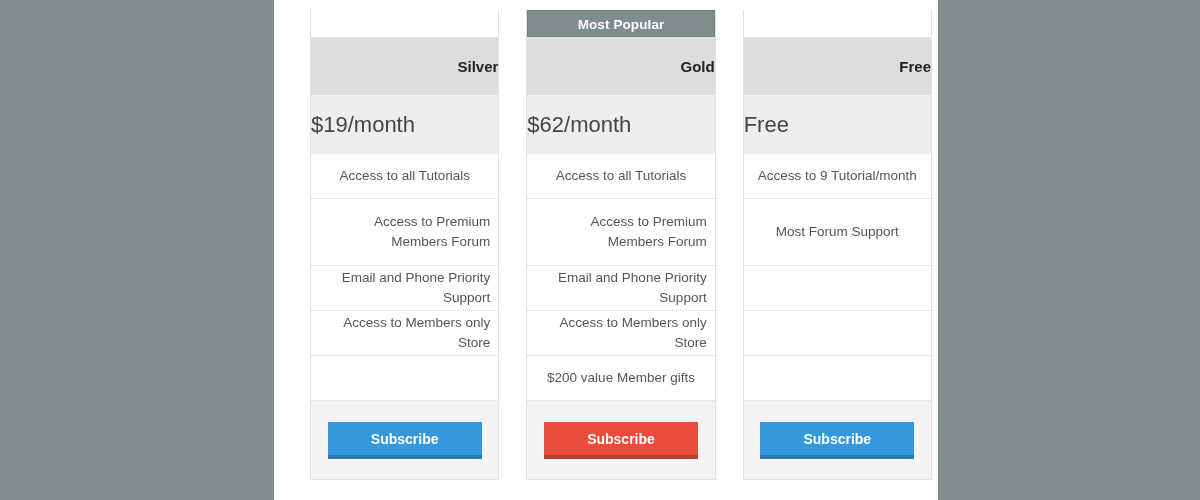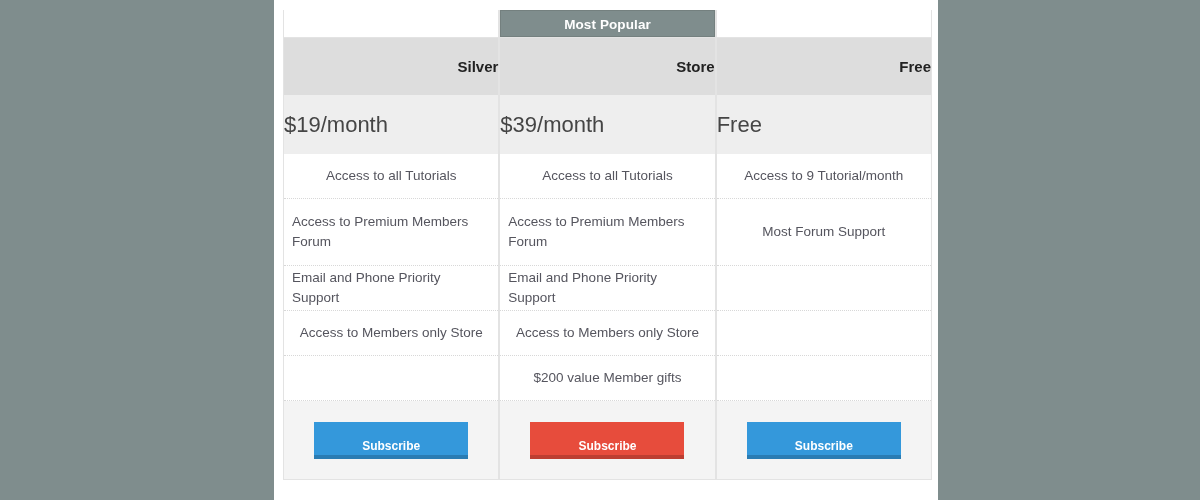--- a/index.html
+++ b/index.html
@@ -42,20 +42,21 @@
   }
 
   .plan {
     width: 217px;
     box-sizing: border-box;
     background: #ffffff;
     border: 1px solid #e3e3e3;
     border-top: none;
     display: flex;
     flex-direction: column;
+    margin-left: 27px;
   }
 
   
   .ribbon {
     height: 27px;
     line-height: 27px;
     background: #7f8d8d;
     color: #ffffff;
     font-size: 13.5px;
     font-weight: bold;
@@ -94,21 +95,21 @@
   .features {
     background: #ffffff;
   }
 
   .feature {
     box-sizing: border-box;
     height: 45px;
     display: flex;
     align-items: center;
     justify-content: center;
-    text-align: left;
+    text-align: right;
     padding: 0 8px;
     font-size: 13.5px;
     color: #55555e;
     border-bottom: 1px dotted #d8d8d8;
     line-height: 1.45;
   }
   .feature.tall {
     height: 67px;
   }
   .feature.empty {
@@ -124,28 +125,28 @@
     min-height: 78px;
   }
 
   .subscribe {
     display: inline-block;
     width: 154px;
     height: 37px;
     line-height: 34px;
     text-align: center;
     color: #ffffff;
-    font-size: 12px;
+    font-size: 14px;
     font-weight: bold;
     border: none;
     border-bottom: 4px solid rgba(0,0,0,0.18);
     box-sizing: border-box;
     cursor: pointer;
     font-family: "Liberation Sans", sans-serif;
-    padding: 7px;
+    padding: 0;
   }
   .subscribe.blue { background: #3498db; }
   .subscribe.red  { background: #e74c3c; }
 </style>
 </head>
 <body>
 
 <div class="stage">
 
   <div class="panel"></div>
@@ -163,22 +164,22 @@
         <div class="feature">Access to Members only Store</div>
         <div class="feature empty"></div>
       </div>
       <div class="plan-footer">
         <button class="subscribe blue">Subscribe</button>
       </div>
     </div>
 
     <div class="plan">
       <div class="ribbon">Most Popular</div>
-      <div class="plan-title">Store</div>
-      <div class="plan-price">$39/month</div>
+      <div class="plan-title">Gold</div>
+      <div class="plan-price">$62/month</div>
       <div class="features">
         <div class="feature">Access to all Tutorials</div>
         <div class="feature tall">Access to Premium Members Forum</div>
         <div class="feature">Email and Phone Priority Support</div>
         <div class="feature">Access to Members only Store</div>
         <div class="feature">$200 value Member gifts</div>
       </div>
       <div class="plan-footer">
         <button class="subscribe red">Subscribe</button>
       </div>

